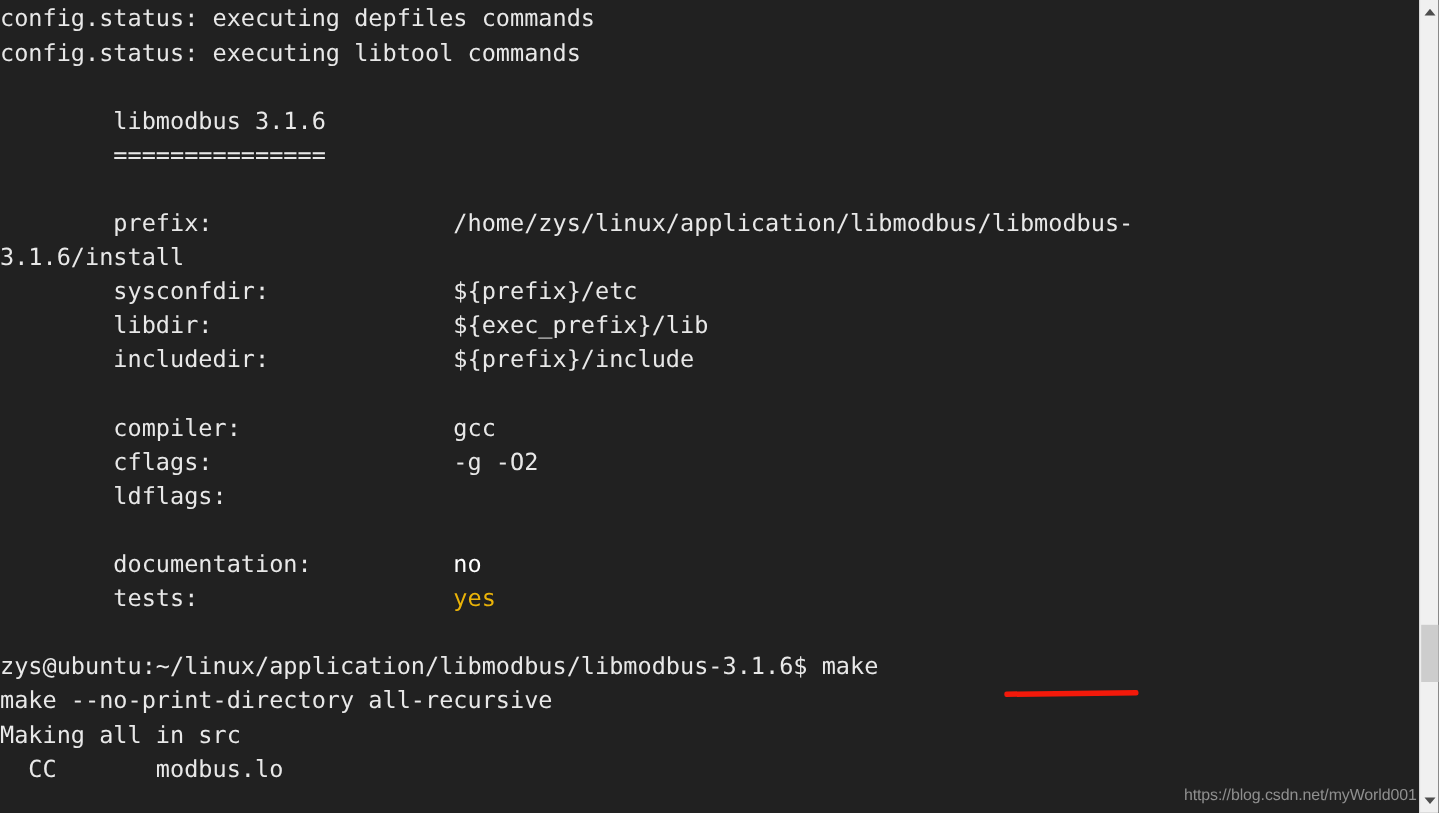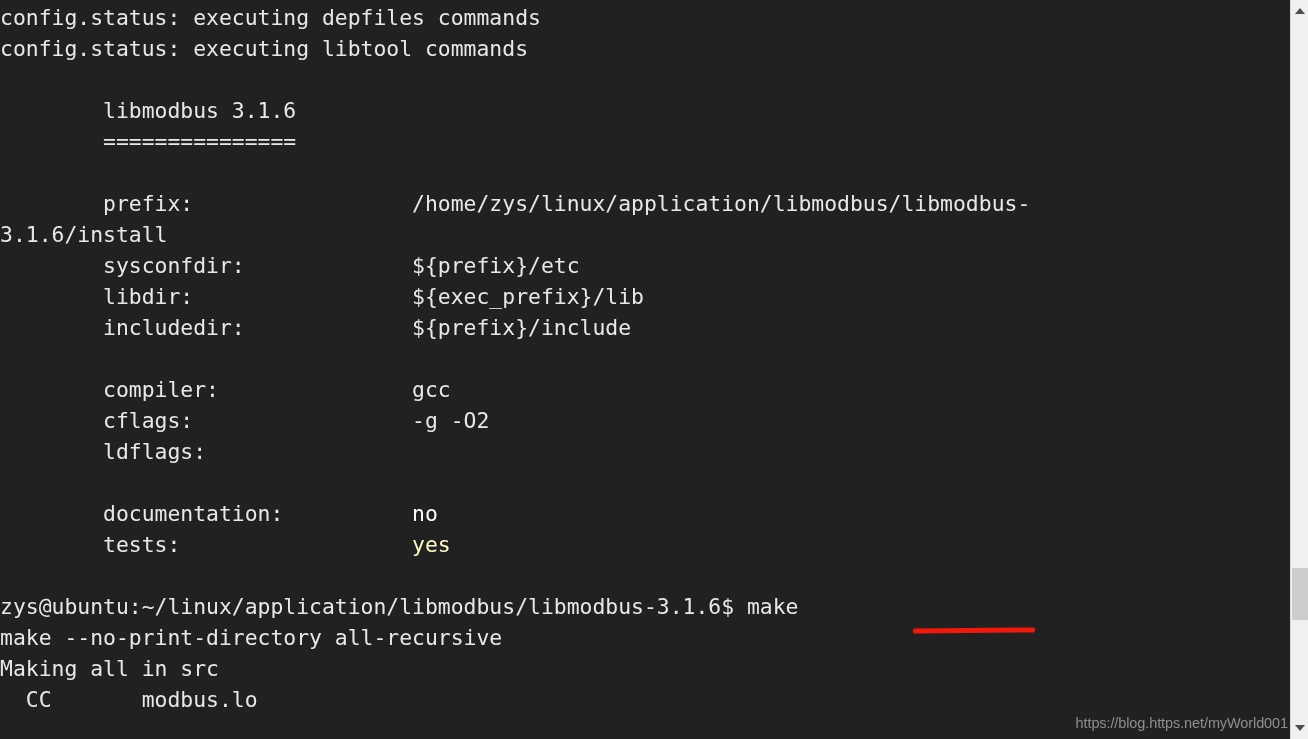--- a/index.html
+++ b/index.html
@@ -39,21 +39,21 @@
     color: #e8e8e8;
     white-space: pre;
     -webkit-font-smoothing: antialiased;
   }
   .line {
     display: block;
     height: 31px;
     white-space: pre;
   }
   .red { color: #ffffff; }
-  .green { color: #fef9c3; margin-top: 40px; }
+  .green { color: #eab308; margin-top: 40px; }
 
   
   #annotation-underline {
     position: absolute;
     background: #f3190a;
     border-radius: 2px;
     transform: rotate(-0.6deg);
   }
 
   
@@ -121,15 +121,15 @@
   <div id="scrollbar">
     <div id="scroll-up-arrow">
       <div class="chev chev-up"></div>
     </div>
     <div id="scroll-thumb"></div>
     <div id="scroll-down-arrow">
       <div class="chev chev-down"></div>
     </div>
   </div>
 
-  <div id="watermark">https://blog.https.net/myWorld001</div>
+  <div id="watermark">https://blog.csdn.net/myWorld001</div>
 
 </div>
 
 </body></html>

